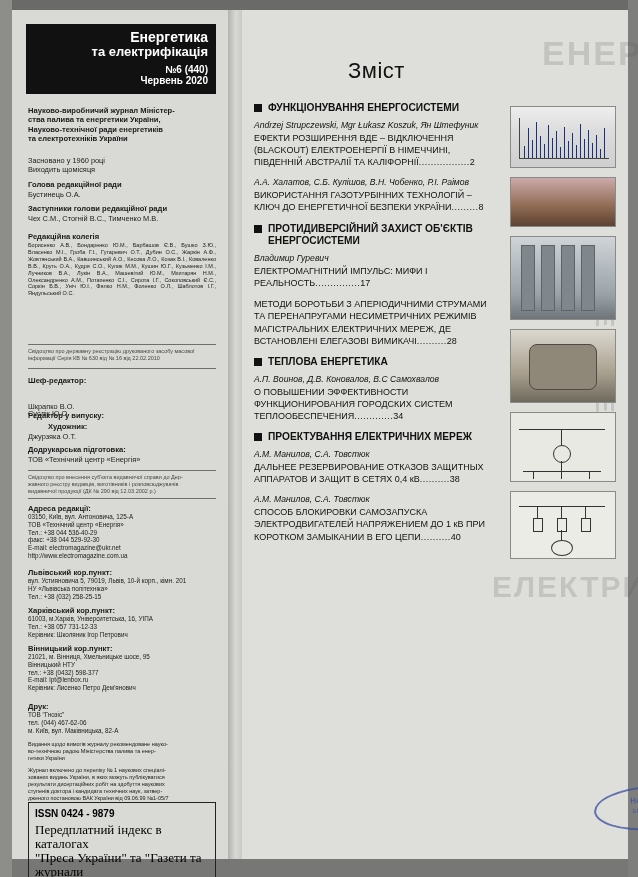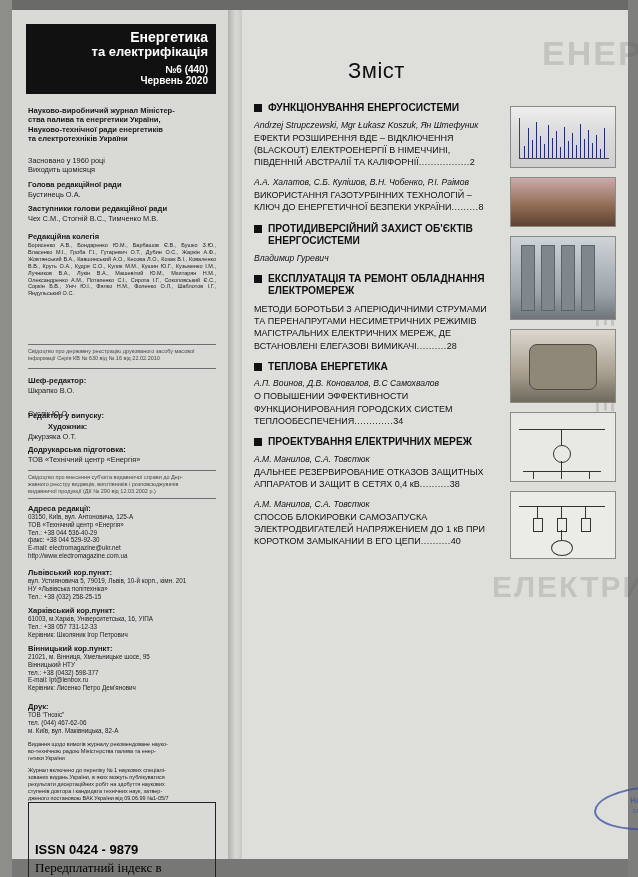--- a/index.html
+++ b/index.html
@@ -28,21 +28,21 @@
 
   .blk{position:absolute;left:16px;width:188px;color:#1a1a1a;}
   .hd{font-size:7.6px;font-weight:bold;line-height:9.4px;}
   .tx{font-size:7.4px;line-height:9.2px;}
   .tx6{font-size:6.3px;line-height:7.8px;}
   .tx55{font-size:5.5px;line-height:6.9px;text-align:justify;}
 
   .rule{position:absolute;left:16px;width:188px;height:1px;background:#6f6f6f;}
 
   .issn{position:absolute;left:16px;width:188px;border:1px solid #222;box-sizing:border-box;padding:5px 6px;}
-  .issn .i1{font-size:13px;font-weight:bold;margin-top:34px;}
+  .issn .i1{font-size:10px;font-weight:bold;}
   .issn .i2{font-size:13px;line-height:14px;margin-top:4px;font-family:Liberation Serif, serif;}
 
   
   .right{position:absolute;left:242px;top:10px;width:386px;height:849px;background:#dedeDA;}
   .zmist{position:absolute;left:106px;top:48px;font-size:22px;color:#111;letter-spacing:.5px;}
 
   .toc{position:absolute;left:12px;top:92px;width:238px;}
   .sect{font-size:10.2px;font-weight:bold;color:#111;line-height:12.6px;text-transform:uppercase;
     margin:0 0 5px 0;padding-left:14px;position:relative;}
   .sect .sq{position:absolute;left:0;top:2px;width:8px;height:8px;background:#111;}
@@ -120,21 +120,21 @@
 
     <div class="blk hd" style="top:222px;">Редакційна колегія</div>
     <div class="blk tx55" style="top:232px;">Борисенко А.В., Бондаренко Ю.М., Барбашов Є.В., Бушко З.Ю., Власенко М.І., Гроба Г.І., Гутаревич О.Т., Дубин О.С., Жаркін А.Ф., Жовтянський В.А., Кавшинський А.О., Кесова Л.О., Козак В.І., Коваленко В.В., Круть О.А., Кудря С.О., Кулик М.М., Кушин Ю.Г., Кузьменко І.М., Лучников В.А., Лукін В.А., Машевітий Ю.М., Мхитарян Н.М., Олександренко А.М., Потапенко С.І., Сирота І.Г., Соколовський Є.С., Соркін Б.В., Уніч Ю.І., Фялко Н.М., Фоленко О.Л., Шаблотов І.Г., Яндульський О.С.</div>
 
     <div class="rule" style="top:334px;"></div>
     <div class="blk tx55" style="top:338px;white-space:pre-line;opacity:.8;">Свідоцтво про державну реєстрацію друкованого засобу масової
 інформації Серія КВ № 630 від № 16 від 22.02.2010</div>
     <div class="rule" style="top:358px;"></div>
 
     <div class="blk hd" style="top:366px;">Шеф-редактор:</div>
-    <div class="blk tx" style="top:376px;">Шкрапко В.О.</div>
+    <div class="blk tx" style="top:392px;">Шкрапко В.О.</div>
     <div class="blk hd" style="top:401px;">Редактор у випуску:</div>
     <div class="blk tx" style="top:399px;">Суслік Ю.О.</div>
     <div class="blk hd" style="top:412px;margin-left:20px;">Художник:</div>
     <div class="blk tx" style="top:422px;">Джурзяка О.Т.</div>
     <div class="blk hd" style="top:435px;">Додрукарська підготовка:</div>
     <div class="blk tx" style="top:445px;">ТОВ «Технічний центр «Енергія»</div>
 
     <div class="rule" style="top:460px;"></div>
     <div class="blk tx55" style="top:464px;white-space:pre-line;opacity:.8;">Свідоцтво про внесення суб'єкта видавничої справи до Дер-
 жавного реєстру видавців, виготівників і розповсюджувачів
@@ -216,26 +216,25 @@
           <span>ВИКОРИСТАННЯ ГАЗОТУРБІННИХ ТЕХНОЛОГІЙ – КЛЮЧ ДО ЕНЕРГЕТИЧНОЇ БЕЗПЕКИ УКРАЇНИ</span><span class="dots">.........</span><span>8</span>
         </div>
       </div>
 
       <div class="sect">
         <span class="sq"></span>
         <span>ПРОТИДИВЕРСІЙНИЙ ЗАХИСТ ОБ'ЄКТІВ ЕНЕРГОСИСТЕМИ</span>
       </div>
       <div class="blocki">
         <div class="auth">Владимир Гуревич</div>
-      </div>
-
-      <div class="sect">
-        <span class="sq"></span>
-        <span>ЕКСПЛУАТАЦІЯ ТА РЕМОНТ ОБЛАДНАННЯ ЕЛЕКТРОМЕРЕЖ</span>
-      </div>
+        <div class="art">
+          <span>ЕЛЕКТРОМАГНІТНИЙ ІМПУЛЬС: МИФИ І РЕАЛЬНОСТЬ</span><span class="dots">...............</span><span>17</span>
+        </div>
+      </div>
+
       <div class="blocki">
         <div class="art">
           <span>МЕТОДИ БОРОТЬБИ З АПЕРІОДИЧНИМИ СТРУМАМИ ТА ПЕРЕНАПРУГАМИ НЕСИМЕТРИЧНИХ РЕЖИМІВ МАГІСТРАЛЬНИХ ЕЛЕКТРИЧНИХ МЕРЕЖ, ДЕ ВСТАНОВЛЕНІ ЕЛЕГАЗОВІ ВИМИКАЧІ</span><span class="dots">..........</span><span>28</span>
         </div>
       </div>
 
       <div class="sect">
         <span class="sq"></span>
         <span>ТЕПЛОВА ЕНЕРГЕТИКА</span>
       </div>

